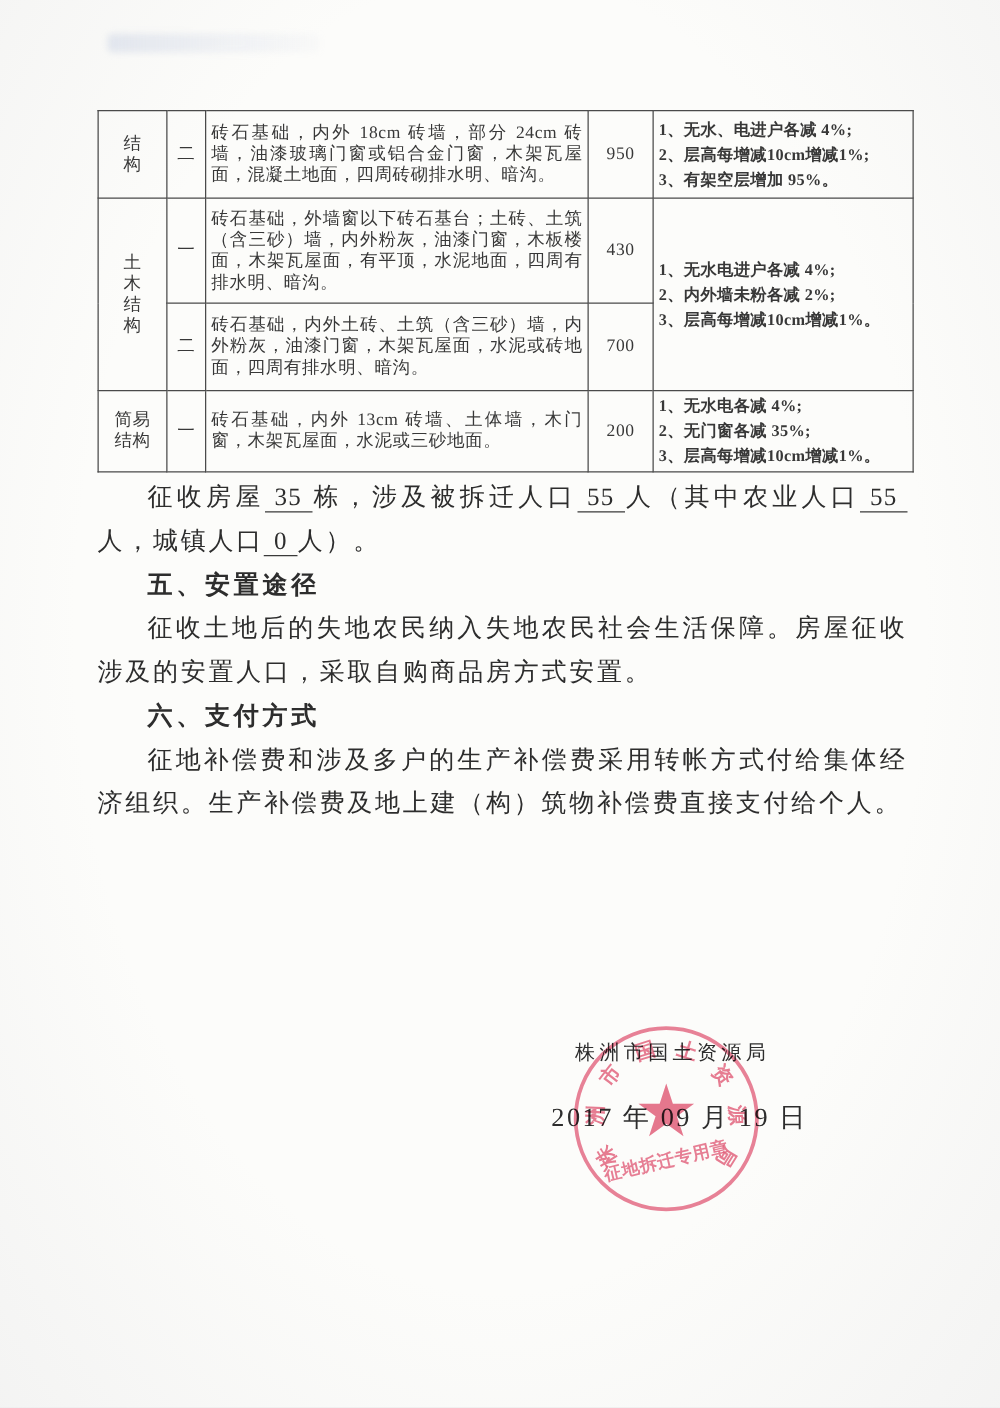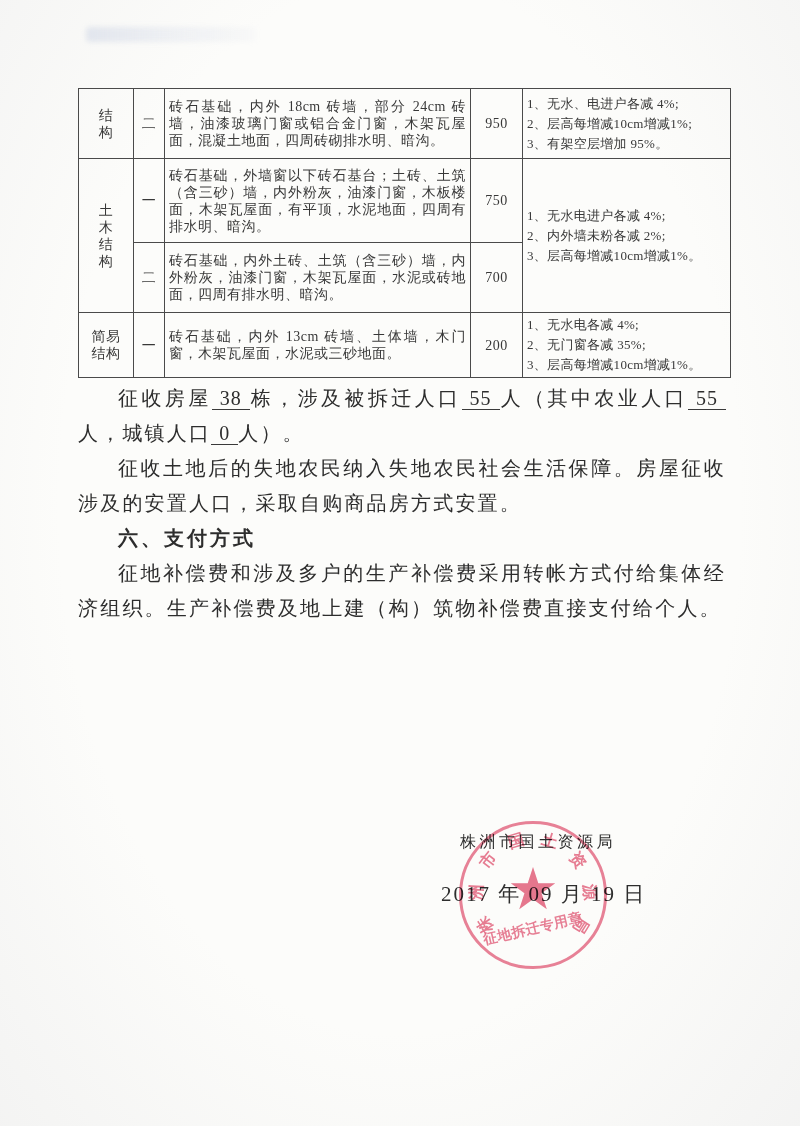--- a/index.html
+++ b/index.html
@@ -27,21 +27,21 @@
     vertical-align:middle;
     padding:2px 4px;
     font-size:14px;line-height:17px;letter-spacing:0.5px;color:#383838;
     overflow:hidden;
   }
   td.cat{text-align:center;font-size:14.5px;line-height:21px;padding:2px 1px;}
   td.cat span{display:block;}
   td.grade{text-align:center;font-size:15px;}
   td.desc{padding:3px 9px;word-break:break-all;text-align:justify;margin-left:12px;}
   td.price{text-align:center;font-size:15px;letter-spacing:1px;}
-  td.notes{padding:3px 6px 3px 9px;}
+  td.notes{padding:3px 6px 3px 9px;font-weight:bold;}
   td.notes div{white-space:nowrap;overflow:hidden;font-size:13px;line-height:20px;letter-spacing:0.3px;}
   tr.r1{height:70px;} tr.r2{height:84px;} tr.r3{height:70px;} tr.r4{height:58px;}
   
   .text-flow{
     position:absolute;left:78px;top:381px;width:648px;z-index:1;
   }
   .text-flow p{
     margin:0;font-size:20px;line-height:35px;letter-spacing:2.2px;
     text-align:justify;color:#2d2d2d;
   }
@@ -118,21 +118,21 @@
       </tr>
       <tr class="r2">
         <td class="cat" rowspan="2">
           <span>土</span>
           <span>木</span>
           <span>结</span>
           <span>构</span>
         </td>
         <td class="grade">一</td>
         <td class="desc">砖石基础，外墙窗以下砖石基台；土砖、土筑（含三砂）墙，内外粉灰，油漆门窗，木板楼面，木架瓦屋面，有平顶，水泥地面，四周有排水明、暗沟。</td>
-        <td class="price">750</td>
+        <td class="price">430</td>
         <td class="notes" rowspan="2">
           <div>1、无水电进户各减 4%;</div>
           <div>2、内外墙未粉各减 2%;</div>
           <div>3、层高每增减10cm增减1%。</div>
         </td>
       </tr>
       <tr class="r3">
         <td class="grade">二</td>
         <td class="desc">砖石基础，内外土砖、土筑（含三砂）墙，内外粉灰，油漆门窗，木架瓦屋面，水泥或砖地面，四周有排水明、暗沟。</td>
         <td class="price">700</td>
@@ -148,21 +148,22 @@
         <td class="notes">
           <div>1、无水电各减 4%;</div>
           <div>2、无门窗各减 35%;</div>
           <div>3、层高每增减10cm增减1%。</div>
         </td>
       </tr>
     </tbody>
   </table>
 
   <div class="text-flow">
-    <p class="indent"><span>征收房屋</span><span class="num">38</span><span>栋，涉及被拆迁人口</span><span class="num">55</span><span>人（其中农业人口</span><span class="num">55</span><span>人，城镇人口</span><span class="num">0</span><span>人）。</span></p>
+    <p class="indent"><span>征收房屋</span><span class="num">35</span><span>栋，涉及被拆迁人口</span><span class="num">55</span><span>人（其中农业人口</span><span class="num">55</span><span>人，城镇人口</span><span class="num">0</span><span>人）。</span></p>
+    <p class="heading">五、安置途径</p>
     <p class="indent">征收土地后的失地农民纳入失地农民社会生活保障。房屋征收涉及的安置人口，采取自购商品房方式安置。</p>
     <p class="heading">六、支付方式</p>
     <p class="indent">征地补偿费和涉及多户的生产补偿费采用转帐方式付给集体经济组织。生产补偿费及地上建（构）筑物补偿费直接支付给个人。</p>
   </div>
 
   <div class="sig-name">株洲市国土资源局</div>
   <div class="sig-date">2017 年 09 月 19 日</div>
 
   <div class="seal" style="color: rgb(228, 97, 125);">
     <div class="seal-ring"></div>

